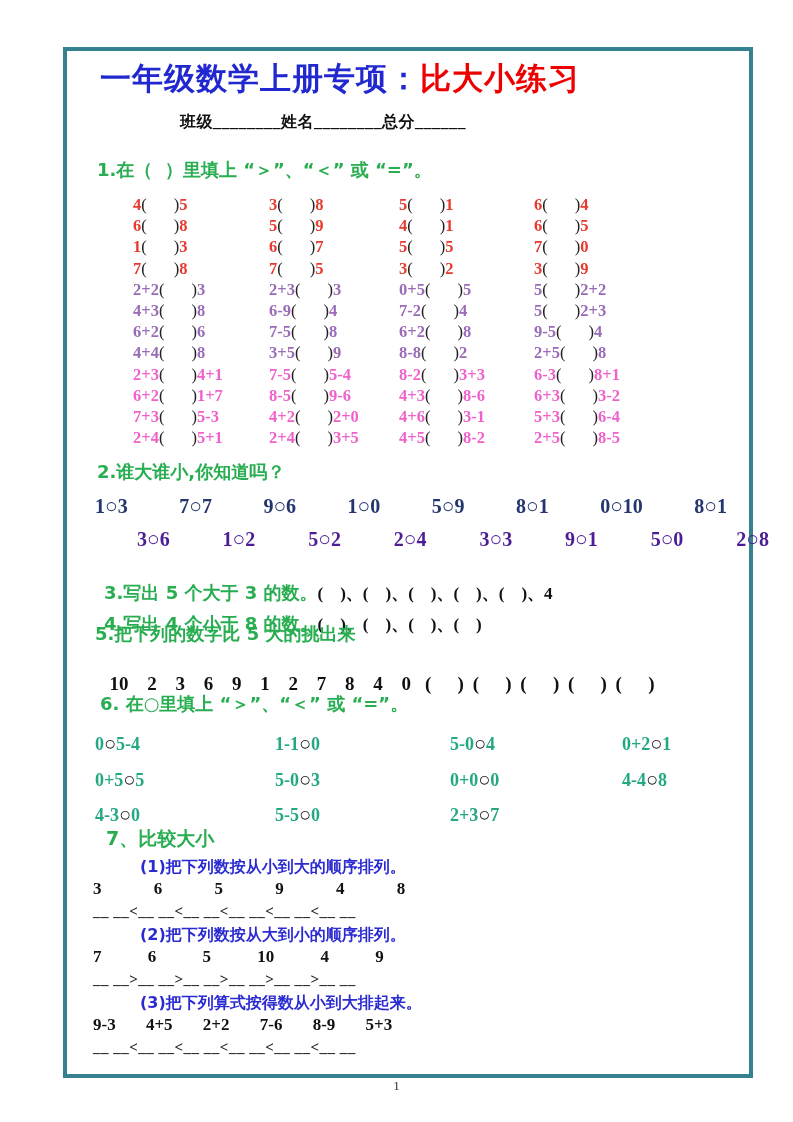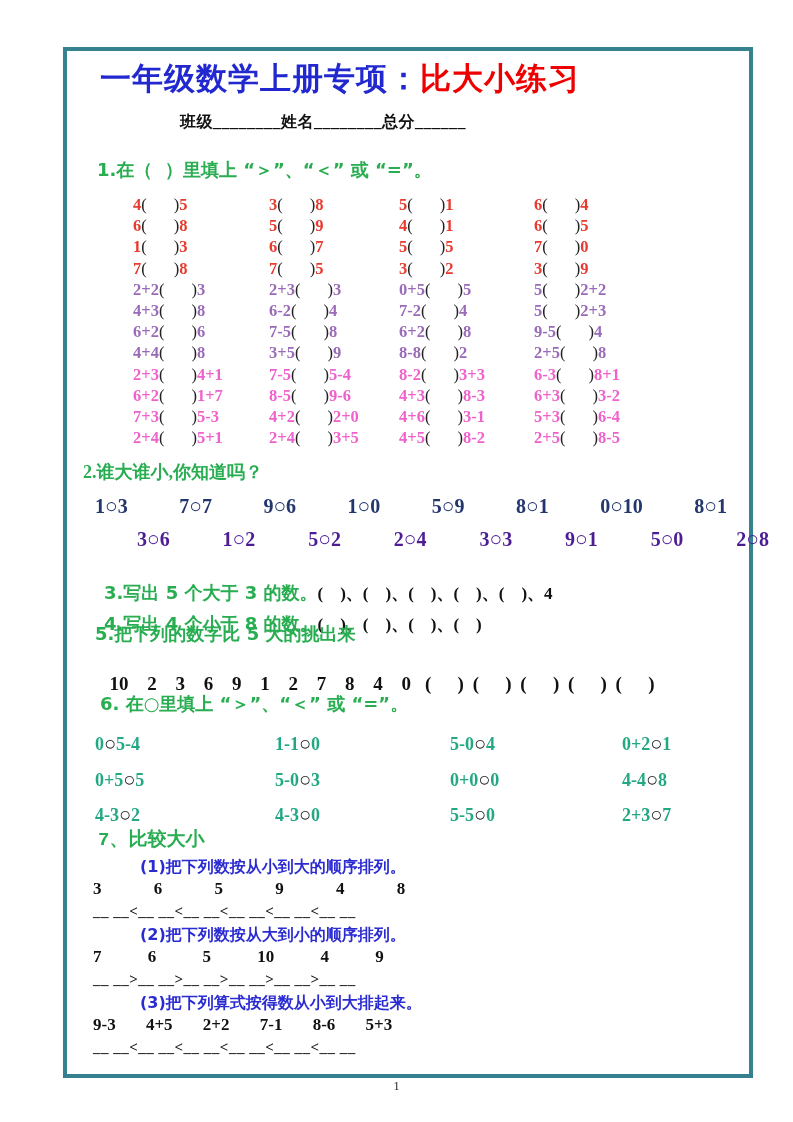--- a/index.html
+++ b/index.html
@@ -31,21 +31,21 @@
     position:absolute;left:133px;top:194px;
     display:grid;grid-template-columns:136px 130px 135px 160px;
     font-size:16.5px;line-height:21.2px;font-weight:bold;
   }
   .cell{white-space:nowrap;}
   .cell .paren{color:#222;font-weight:normal;}
   .cell .gap{display:inline-block;width:27px;}
   .red   .num{color:#E83A2E;}
   .purple .num{color:#9A6BB8;margin-top:20px;}
   .magenta .num{color:#F061CC;}
-  #q2-header{position:absolute;left:83px;top:460px;font-family:Liberation Serif, serif;}
+  #q2-header{position:absolute;left:97px;top:460px;}
   .q2row{
     position:absolute;left:95px;width:632px;display:flex;justify-content:space-between;
     font-size:20px;font-weight:bold;white-space:nowrap;
   }
   #q2-row-0{top:494px;color:#23366E;}
   #q2-row-1{top:527px;color:#4c1d95;margin-left:42px;}
   .q2row .circle{font-size:1.05em;}
   .inline-q{position:absolute;left:95px;white-space:pre;font-size:18px;}
   #q3-line{top:560px;}
   #q4-line{top:591px;}
@@ -54,21 +54,21 @@
   #q5-line{position:absolute;left:100px;top:651px;font-size:19px;font-weight:bold;color:#111;white-space:pre;}
   #q5-line .nums{word-spacing:14px;}
   #q5-line .blanks{word-spacing:4px;margin-left:14px;}
   #q6-header{position:absolute;left:100px;top:692px;}
   #q6-grid{
     position:absolute;left:95px;top:726px;
     display:grid;grid-template-columns:180px 175px 172px auto;
     font-size:18px;line-height:34.5px;font-weight:bold;color:#23A884;
   }
   #q6-grid .circle{color:#1a1a1a;font-size:1.1em;font-weight:normal;}
-  #q7-header{position:absolute;left:98px;top:826px;font-size:19px;font-family:Liberation Mono, monospace;}
+  #q7-header{position:absolute;left:106px;top:826px;font-size:19px;}
   #q7-parts{position:absolute;left:93px;top:855px;width:560px;}
   .q7-label{
     color:#2B2BD2;font-weight:bold;font-size:16px;height:23px;line-height:23px;white-space:pre;
     font-family:"DejaVu Sans","Liberation Sans",sans-serif;
     margin-left:47px;
   }
   .q7-numbers{color:#111;font-weight:bold;font-size:17px;height:22px;line-height:22px;white-space:pre;}
   .q7-blanks{color:#222;font-weight:bold;font-size:15px;height:23px;line-height:23px;white-space:pre;letter-spacing:0.5px;}
   .ws-1 .q7-numbers{word-spacing:48px;}
   .ws-2 .q7-numbers{word-spacing:42px;}
@@ -105,38 +105,38 @@
     <div class="cell red"><span class="num">7</span><span class="paren">(</span><span class="gap"></span><span class="paren">)</span><span class="num">0</span></div>
     <div class="cell red"><span class="num">7</span><span class="paren">(</span><span class="gap"></span><span class="paren">)</span><span class="num">8</span></div>
     <div class="cell red"><span class="num">7</span><span class="paren">(</span><span class="gap"></span><span class="paren">)</span><span class="num">5</span></div>
     <div class="cell red"><span class="num">3</span><span class="paren">(</span><span class="gap"></span><span class="paren">)</span><span class="num">2</span></div>
     <div class="cell red"><span class="num">3</span><span class="paren">(</span><span class="gap"></span><span class="paren">)</span><span class="num">9</span></div>
     <div class="cell purple"><span class="num">2+2</span><span class="paren">(</span><span class="gap"></span><span class="paren">)</span><span class="num">3</span></div>
     <div class="cell purple"><span class="num">2+3</span><span class="paren">(</span><span class="gap"></span><span class="paren">)</span><span class="num">3</span></div>
     <div class="cell purple"><span class="num">0+5</span><span class="paren">(</span><span class="gap"></span><span class="paren">)</span><span class="num">5</span></div>
     <div class="cell purple"><span class="num">5</span><span class="paren">(</span><span class="gap"></span><span class="paren">)</span><span class="num">2+2</span></div>
     <div class="cell purple"><span class="num">4+3</span><span class="paren">(</span><span class="gap"></span><span class="paren">)</span><span class="num">8</span></div>
-    <div class="cell purple"><span class="num">6-2</span><span class="paren">(</span><span class="gap"></span><span class="paren">)</span><span class="num">4</span></div>
+    <div class="cell purple"><span class="num">6-9</span><span class="paren">(</span><span class="gap"></span><span class="paren">)</span><span class="num">4</span></div>
     <div class="cell purple"><span class="num">7-2</span><span class="paren">(</span><span class="gap"></span><span class="paren">)</span><span class="num">4</span></div>
     <div class="cell purple"><span class="num">5</span><span class="paren">(</span><span class="gap"></span><span class="paren">)</span><span class="num">2+3</span></div>
     <div class="cell purple"><span class="num">6+2</span><span class="paren">(</span><span class="gap"></span><span class="paren">)</span><span class="num">6</span></div>
     <div class="cell purple"><span class="num">7-5</span><span class="paren">(</span><span class="gap"></span><span class="paren">)</span><span class="num">8</span></div>
     <div class="cell purple"><span class="num">6+2</span><span class="paren">(</span><span class="gap"></span><span class="paren">)</span><span class="num">8</span></div>
     <div class="cell purple"><span class="num">9-5</span><span class="paren">(</span><span class="gap"></span><span class="paren">)</span><span class="num">4</span></div>
     <div class="cell purple"><span class="num">4+4</span><span class="paren">(</span><span class="gap"></span><span class="paren">)</span><span class="num">8</span></div>
     <div class="cell purple"><span class="num">3+5</span><span class="paren">(</span><span class="gap"></span><span class="paren">)</span><span class="num">9</span></div>
     <div class="cell purple"><span class="num">8-8</span><span class="paren">(</span><span class="gap"></span><span class="paren">)</span><span class="num">2</span></div>
     <div class="cell purple"><span class="num">2+5</span><span class="paren">(</span><span class="gap"></span><span class="paren">)</span><span class="num">8</span></div>
     <div class="cell magenta"><span class="num">2+3</span><span class="paren">(</span><span class="gap"></span><span class="paren">)</span><span class="num">4+1</span></div>
     <div class="cell magenta"><span class="num">7-5</span><span class="paren">(</span><span class="gap"></span><span class="paren">)</span><span class="num">5-4</span></div>
     <div class="cell magenta"><span class="num">8-2</span><span class="paren">(</span><span class="gap"></span><span class="paren">)</span><span class="num">3+3</span></div>
     <div class="cell magenta"><span class="num">6-3</span><span class="paren">(</span><span class="gap"></span><span class="paren">)</span><span class="num">8+1</span></div>
     <div class="cell magenta"><span class="num">6+2</span><span class="paren">(</span><span class="gap"></span><span class="paren">)</span><span class="num">1+7</span></div>
     <div class="cell magenta"><span class="num">8-5</span><span class="paren">(</span><span class="gap"></span><span class="paren">)</span><span class="num">9-6</span></div>
-    <div class="cell magenta"><span class="num">4+3</span><span class="paren">(</span><span class="gap"></span><span class="paren">)</span><span class="num">8-3</span></div>
+    <div class="cell magenta"><span class="num">4+3</span><span class="paren">(</span><span class="gap"></span><span class="paren">)</span><span class="num">8-6</span></div>
     <div class="cell magenta"><span class="num">6+3</span><span class="paren">(</span><span class="gap"></span><span class="paren">)</span><span class="num">3-2</span></div>
     <div class="cell magenta"><span class="num">7+3</span><span class="paren">(</span><span class="gap"></span><span class="paren">)</span><span class="num">5-3</span></div>
     <div class="cell magenta"><span class="num">4+2</span><span class="paren">(</span><span class="gap"></span><span class="paren">)</span><span class="num">2+0</span></div>
     <div class="cell magenta"><span class="num">4+6</span><span class="paren">(</span><span class="gap"></span><span class="paren">)</span><span class="num">3-1</span></div>
     <div class="cell magenta"><span class="num">5+3</span><span class="paren">(</span><span class="gap"></span><span class="paren">)</span><span class="num">6-4</span></div>
     <div class="cell magenta"><span class="num">2+4</span><span class="paren">(</span><span class="gap"></span><span class="paren">)</span><span class="num">5+1</span></div>
     <div class="cell magenta"><span class="num">2+4</span><span class="paren">(</span><span class="gap"></span><span class="paren">)</span><span class="num">3+5</span></div>
     <div class="cell magenta"><span class="num">4+5</span><span class="paren">(</span><span class="gap"></span><span class="paren">)</span><span class="num">8-2</span></div>
     <div class="cell magenta"><span class="num">2+5</span><span class="paren">(</span><span class="gap"></span><span class="paren">)</span><span class="num">8-5</span></div>
   </div>
@@ -181,38 +181,37 @@
 <div id="q6-header" class="sec-header">6. 在○里填上 “＞”、“＜” 或 “=”。</div>
 <div id="q6-grid">
     <div class="cell"><span>0</span><span class="circle">○</span><span>5-4</span></div>
     <div class="cell"><span>1-1</span><span class="circle">○</span><span>0</span></div>
     <div class="cell"><span>5-0</span><span class="circle">○</span><span>4</span></div>
     <div class="cell"><span>0+2</span><span class="circle">○</span><span>1</span></div>
     <div class="cell"><span>0+5</span><span class="circle">○</span><span>5</span></div>
     <div class="cell"><span>5-0</span><span class="circle">○</span><span>3</span></div>
     <div class="cell"><span>0+0</span><span class="circle">○</span><span>0</span></div>
     <div class="cell"><span>4-4</span><span class="circle">○</span><span>8</span></div>
-    <div class="cell"><span>4-3</span><span class="circle">○</span><span>2</span></div>
     <div class="cell"><span>4-3</span><span class="circle">○</span><span>0</span></div>
     <div class="cell"><span>5-5</span><span class="circle">○</span><span>0</span></div>
     <div class="cell"><span>2+3</span><span class="circle">○</span><span>7</span></div>
   </div>
 
 <div id="q7-header" class="sec-header">7、比较大小</div>
 <div id="q7-parts">
     <div class="q7-part ws-1">
       <div class="q7-label">(1)把下列数按从小到大的顺序排列。</div>
       <div class="q7-numbers">3 6 5 9 4 8</div>
       <div class="q7-blanks">__ __&lt;__ __&lt;__ __&lt;__ __&lt;__ __&lt;__ __</div>
     </div>
     <div class="q7-part ws-2">
       <div class="q7-label">(2)把下列数按从大到小的顺序排列。</div>
       <div class="q7-numbers">7 6 5 10 4 9</div>
       <div class="q7-blanks">__ __&gt;__ __&gt;__ __&gt;__ __&gt;__ __&gt;__ __</div>
     </div>
     <div class="q7-part ws-3">
       <div class="q7-label">(3)把下列算式按得数从小到大排起来。</div>
-      <div class="q7-numbers">9-3 4+5 2+2 7-1 8-6 5+3</div>
+      <div class="q7-numbers">9-3 4+5 2+2 7-6 8-9 5+3</div>
       <div class="q7-blanks">__ __&lt;__ __&lt;__ __&lt;__ __&lt;__ __&lt;__ __</div>
     </div>
   </div>
 
 <div id="page-number">1</div>
 
 </body></html>

